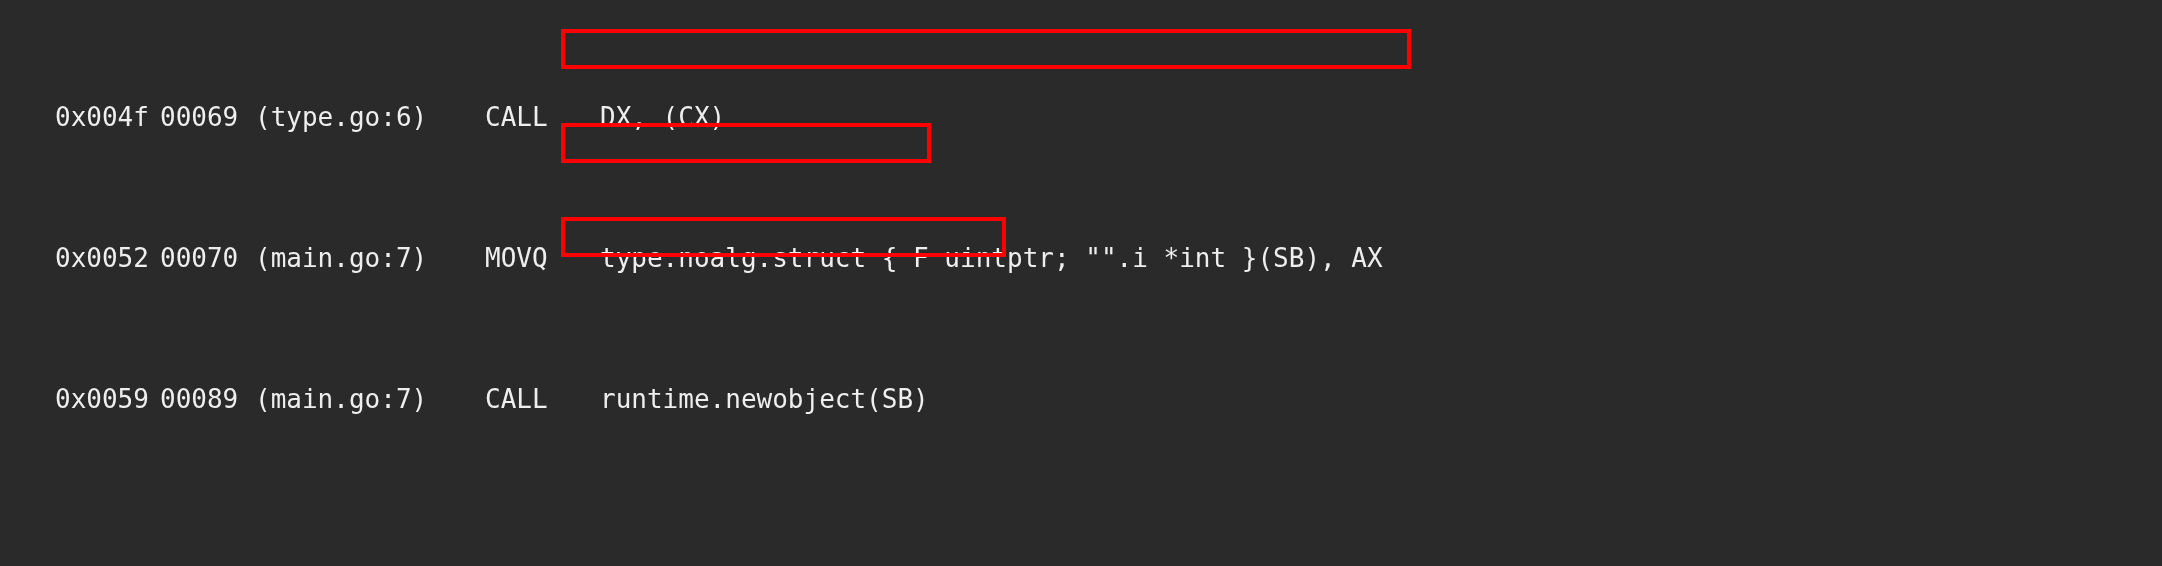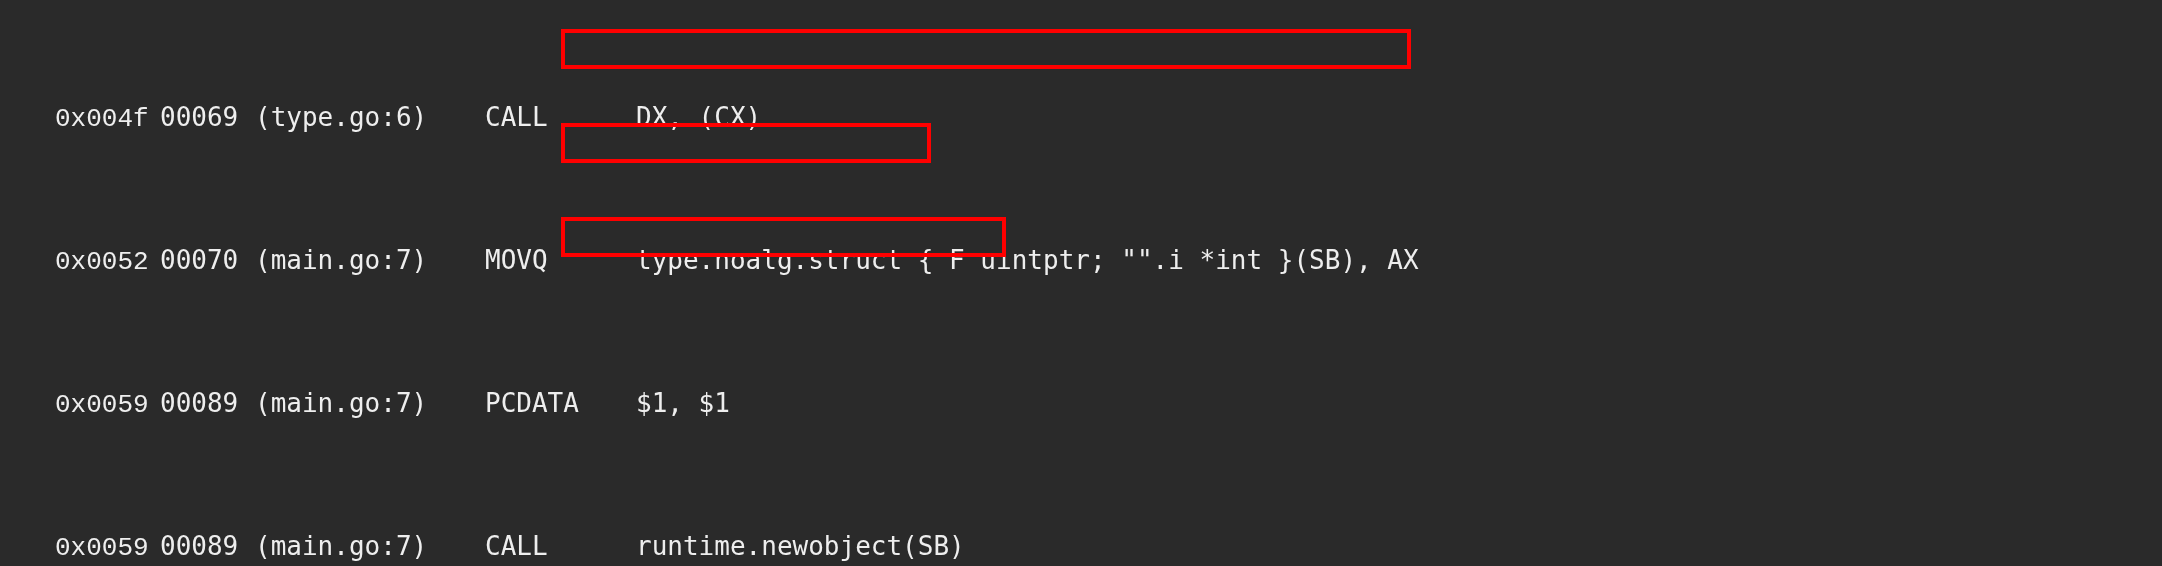--- a/index.html
+++ b/index.html
@@ -17,39 +17,38 @@
     color: #eeeeee;
     white-space: pre;
     padding-top: 0px;
     padding-left: 55px;
     position: relative;
   }
   .line {
     display: block;
     position: relative;
   }
-  .col-addr { display: inline-block; width: 105px; font-family: Liberation Mono, monospace; }
+  .col-addr { display: inline-block; width: 105px; }
   .col-off  { display: inline-block; width: 95px; }
   .col-loc  { display: inline-block; width: 230px; }
   .col-mn   { display: inline-block; width: 115px; }
-  .col-args { display: inline-block; margin-left: 36px; }
+  .col-args { display: inline-block; }
   .hl-box {
     position: absolute;
     border: 4px solid #ff0000;
     pointer-events: none;
     box-sizing: border-box;
   }
 </style>
 </head>
 <body>
 
 <div class="code">
   <span class="line"><span class="col-addr">0x004f</span><span class="col-off">00069</span><span class="col-loc">(type.go:6)</span><span class="col-mn">CALL</span><span class="col-args">DX, (CX)</span></span>
   <span class="line"><span class="col-addr">0x0052</span><span class="col-off">00070</span><span class="col-loc">(main.go:7)</span><span class="col-mn">MOVQ</span><span class="col-args">type.noalg.struct { F uintptr; "".i *int }(SB), AX</span></span>
-  <span class="line"><span class="col-addr">0x0059</span><span class="col-off">00089</span><span class="col-loc">(main.go:7)</span><span class="col-mn">PCDATA</span><span class="col-args">$1, $1</span></span>
   <span class="line"><span class="col-addr">0x0059</span><span class="col-off">00089</span><span class="col-loc">(main.go:7)</span><span class="col-mn">CALL</span><span class="col-args">runtime.newobject(SB)</span></span>
   
   
   
   
   
   
   
 
   <div class="hl-box" style="top:29px;left:561px;width:850px;height:40px;"></div>

